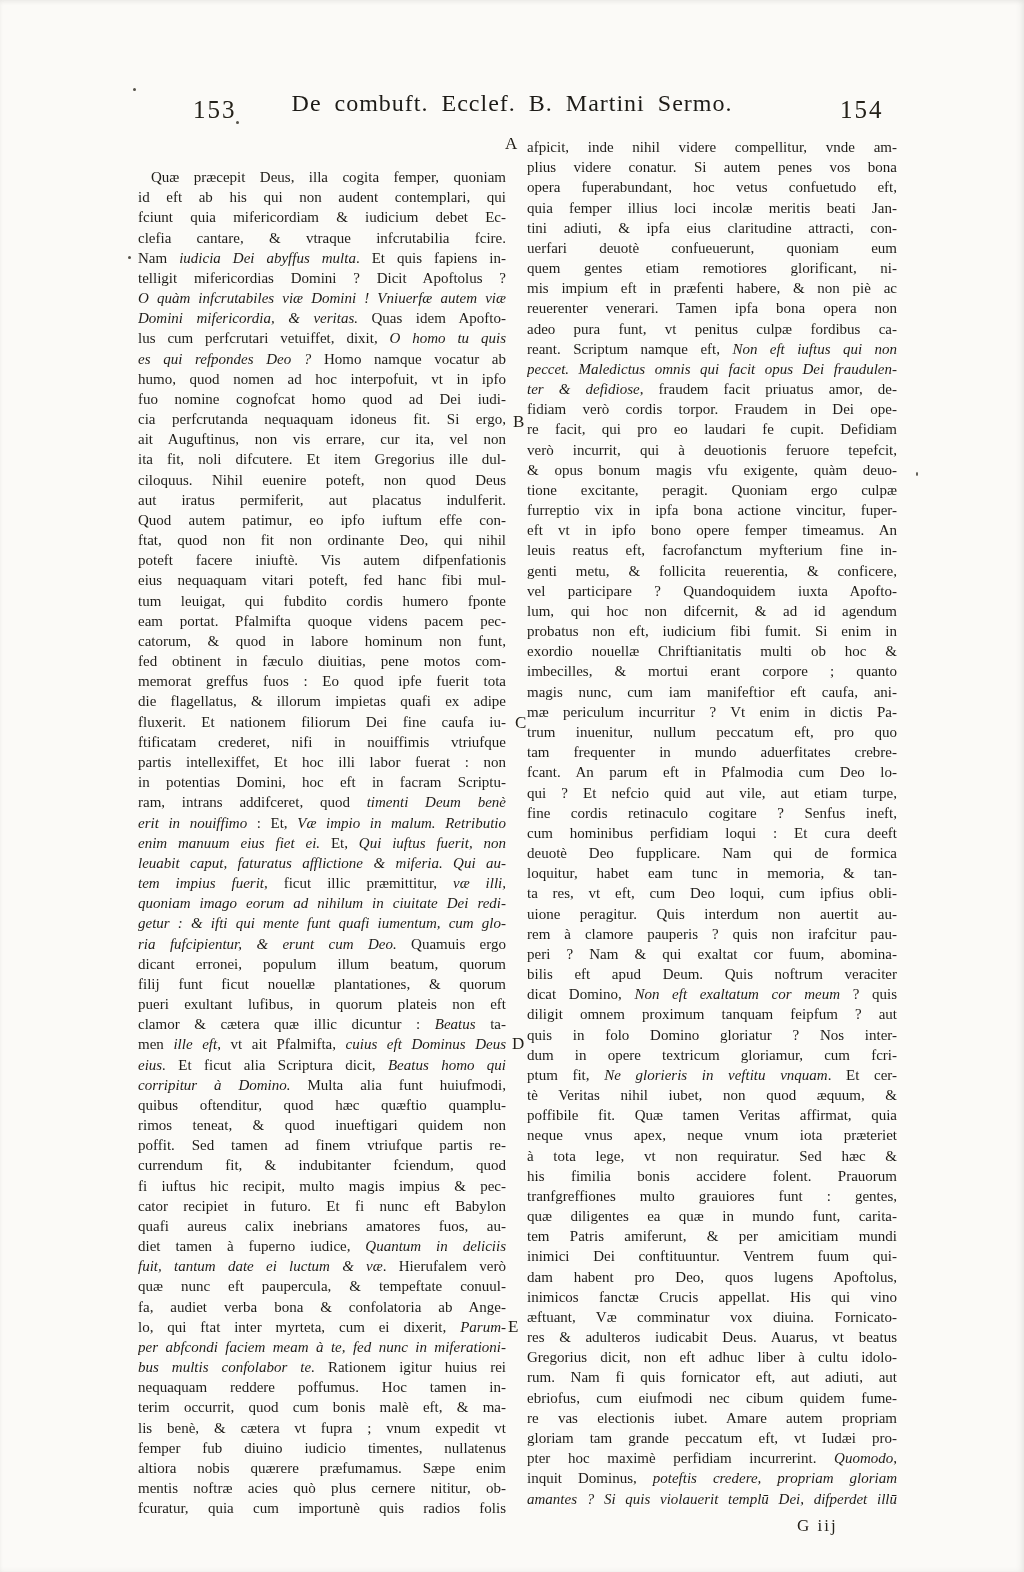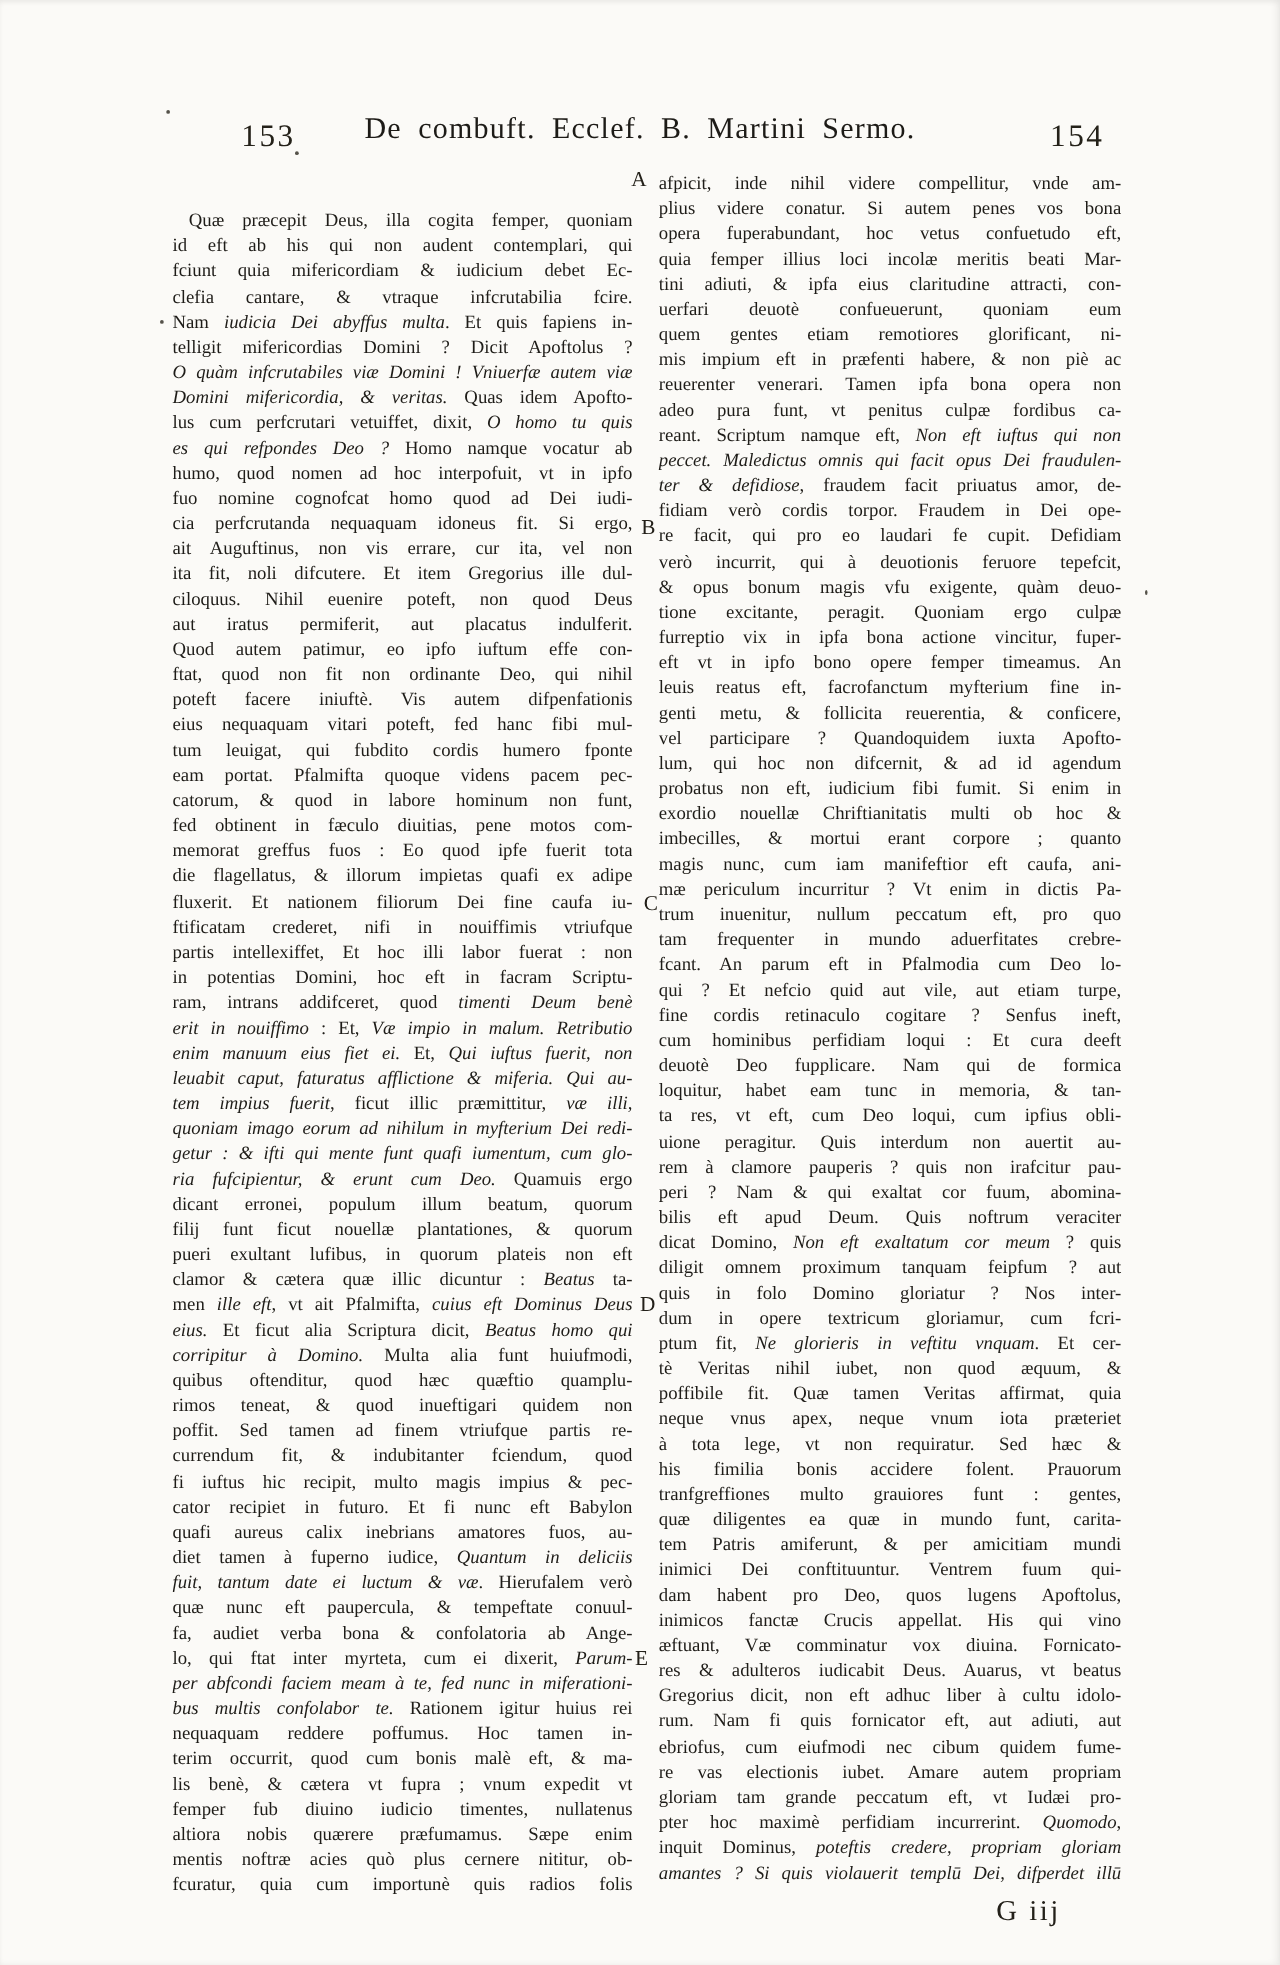--- a/index.html
+++ b/index.html
@@ -42,21 +42,21 @@
     position:absolute;font-size:17px;color:#232019;
     font-family:"Liberation Serif",serif;
   }
   .g0{top:134px;left:505px;}
   .g1{top:412px;left:513px;}
   .g2{top:713px;left:515px;}
   .g3{top:1034px;left:512px;}
   .g4{top:1317px;left:508px;}
   .signature{
     position:absolute;top:1516px;left:797px;
-    font-size:23px;letter-spacing:2px;color:#232019;text-align:right;
+    font-size:17px;letter-spacing:2px;color:#232019;text-align:right;
   }
   .speck{position:absolute;background:#55524a;border-radius:50%;}
   .sp1{left:133px;top:88px;width:3px;height:3px;}
   .sp2{left:128px;top:256px;width:3px;height:3px;}
   .sp3{left:916px;top:472px;width:2px;height:4px;}
   .sp4{left:236px;top:121px;width:3px;height:3px;}
 </style>
 </head>
 <body>
 
@@ -96,21 +96,21 @@
       <div class="line"><span>die flagellatus, &amp; illorum impietas quafi ex adipe</span></div>
       <div class="line"><span>fluxerit. Et nationem filiorum Dei fine caufa iu-</span></div>
       <div class="line"><span>ftificatam crederet, nifi in nouiffimis vtriufque</span></div>
       <div class="line"><span>partis intellexiffet, Et hoc illi labor fuerat : non</span></div>
       <div class="line"><span>in potentias Domini, hoc eft in facram Scriptu-</span></div>
       <div class="line"><span>ram, intrans addifceret, quod </span><span class="it">timenti Deum benè</span></div>
       <div class="line"><span class="it">erit in nouiffimo</span><span> : Et, </span><span class="it">Væ impio in malum. Retributio</span></div>
       <div class="line"><span class="it">enim manuum eius fiet ei.</span><span> Et, </span><span class="it">Qui iuftus fuerit, non</span></div>
       <div class="line"><span class="it">leuabit caput, faturatus afflictione &amp; miferia. Qui au-</span></div>
       <div class="line"><span class="it">tem impius fuerit</span><span>, ficut illic præmittitur, </span><span class="it">væ illi,</span></div>
-      <div class="line"><span class="it">quoniam imago eorum ad nihilum in myfterium Dei redi-</span></div>
+      <div class="line"><span class="it">quoniam imago eorum ad nihilum in ciuitate Dei redi-</span></div>
       <div class="line"><span class="it">getur : &amp; ifti qui mente funt quafi iumentum, cum glo-</span></div>
       <div class="line"><span class="it">ria fufcipientur, &amp; erunt cum Deo.</span><span> Quamuis ergo</span></div>
       <div class="line"><span>dicant erronei, populum illum beatum, quorum</span></div>
       <div class="line"><span>filij funt ficut nouellæ plantationes, &amp; quorum</span></div>
       <div class="line"><span>pueri exultant lufibus, in quorum plateis non eft</span></div>
       <div class="line"><span>clamor &amp; cætera quæ illic dicuntur : </span><span class="it">Beatus</span><span> ta-</span></div>
       <div class="line"><span>men </span><span class="it">ille eft</span><span>, vt ait Pfalmifta, </span><span class="it">cuius eft Dominus Deus</span></div>
       <div class="line"><span class="it">eius.</span><span> Et ficut alia Scriptura dicit, </span><span class="it">Beatus homo qui</span></div>
       <div class="line"><span class="it">corripitur à Domino.</span><span> Multa alia funt huiufmodi,</span></div>
       <div class="line"><span>quibus oftenditur, quod hæc quæftio quamplu-</span></div>
@@ -132,21 +132,21 @@
       <div class="line"><span>lis benè, &amp; cætera vt fupra ; vnum expedit vt</span></div>
       <div class="line"><span>femper fub diuino iudicio timentes, nullatenus</span></div>
       <div class="line"><span>altiora nobis quærere præfumamus. Sæpe enim</span></div>
       <div class="line"><span>mentis noftræ acies quò plus cernere nititur, ob-</span></div>
       <div class="line"><span>fcuratur, quia cum importunè quis radios folis</span></div>
     </div>
   <div class="col right">
       <div class="line"><span>afpicit, inde nihil videre compellitur, vnde am-</span></div>
       <div class="line"><span>plius videre conatur. Si autem penes vos bona</span></div>
       <div class="line"><span>opera fuperabundant, hoc vetus confuetudo eft,</span></div>
-      <div class="line"><span>quia femper illius loci incolæ meritis beati Mar-</span></div>
+      <div class="line"><span>quia femper illius loci incolæ meritis beati Jan-</span></div>
       <div class="line"><span>tini adiuti, &amp; ipfa eius claritudine attracti, con-</span></div>
       <div class="line"><span>uerfari deuotè confueuerunt, quoniam eum</span></div>
       <div class="line"><span>quem gentes etiam remotiores glorificant, ni-</span></div>
       <div class="line"><span>mis impium eft in præfenti habere, &amp; non piè ac</span></div>
       <div class="line"><span>reuerenter venerari. Tamen ipfa bona opera non</span></div>
       <div class="line"><span>adeo pura funt, vt penitus culpæ fordibus ca-</span></div>
       <div class="line"><span>reant. Scriptum namque eft, </span><span class="it">Non eft iuftus qui non</span></div>
       <div class="line"><span class="it">peccet. Maledictus omnis qui facit opus Dei fraudulen-</span></div>
       <div class="line"><span class="it">ter &amp; defidiose</span><span>, fraudem facit priuatus amor, de-</span></div>
       <div class="line"><span>fidiam verò cordis torpor. Fraudem in Dei ope-</span></div>

